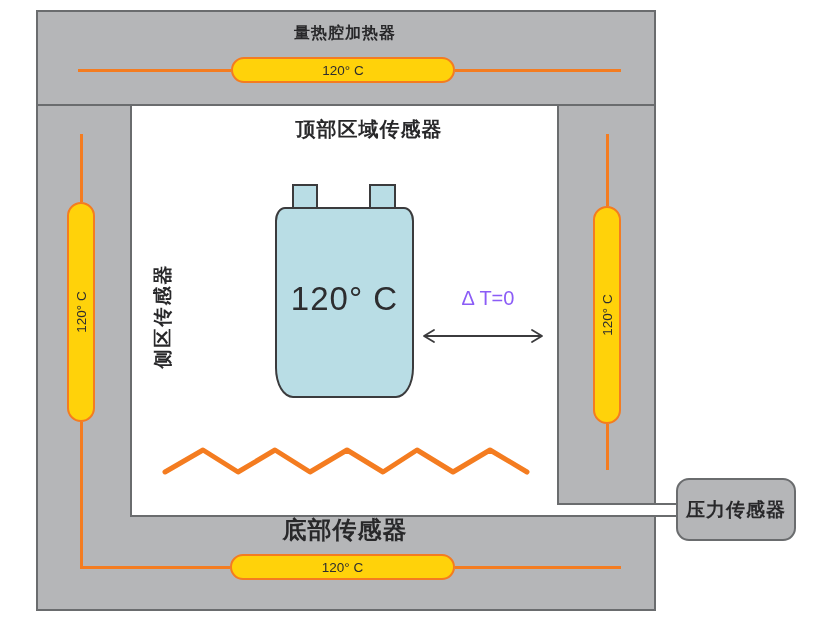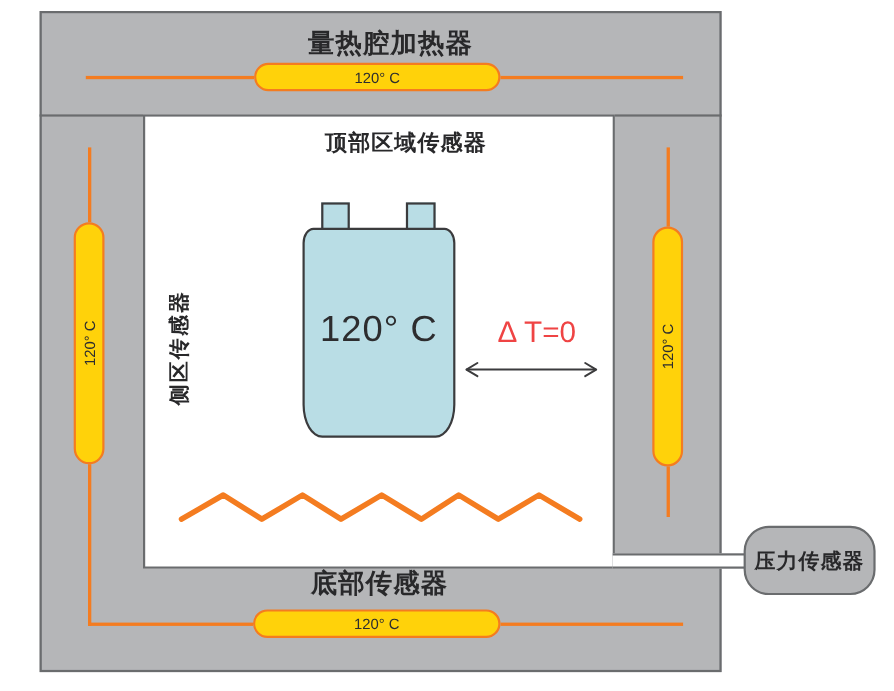--- a/index.html
+++ b/index.html
@@ -10,21 +10,21 @@
   .abs{position:absolute;box-sizing:border-box;}
   
   .frame{left:36px;top:10px;width:620px;height:601px;background:#b5b6b8;border:2px solid #6a6c6e;}
   .top-divider{left:36px;top:104px;width:620px;height:2px;background:#6a6c6e;z-index:1;}
   
   .chamber{left:130px;top:104px;width:429px;height:413px;background:#ffffff;border:2px solid #6a6c6e;z-index:2;}
   
   .slot{left:557px;top:503px;width:122px;height:14px;background:#ffffff;
         border-top:2px solid #6a6c6e;border-bottom:2px solid #6a6c6e;z-index:4;}
   .pressure-box{left:676px;top:478px;width:120px;height:63px;background:#b5b6b8;
-        border:2px solid #6a6c6e;border-radius:23px;z-index:5;
+        border:2px solid #6a6c6e;border-radius:13px;z-index:5;
         display:flex;align-items:center;justify-content:center;
         font-size:19px;font-weight:bold;letter-spacing:1px;}
   
   .pill{background:#ffd20a;border:2px solid #f47c20;border-radius:14px;z-index:3;
         display:flex;align-items:center;justify-content:center;
         font-size:13.5px;color:#2d2d2f;}
   .pill-top{left:231px;top:57px;width:224px;height:26px;}
   .pill-bottom{left:230px;top:554px;width:225px;height:26px;}
   .pill-left{left:67px;top:202px;width:28px;height:220px;}
   .pill-right{left:593px;top:206px;width:28px;height:218px;}
@@ -39,37 +39,37 @@
   .wire-right-bottom{left:606px;top:424px;width:3px;height:46px;}
   .wire-bottom-right{left:455px;top:566px;width:166px;height:3px;}
   
   .vtext{width:220px;height:20px;display:flex;align-items:center;justify-content:center;
          transform:rotate(-90deg);transform-origin:center;z-index:4;}
   .vtext-left-pill{left:-29px;top:302px;font-size:13.5px;color:#2d2d2f;}
   .vtext-right-pill{left:497px;top:305px;font-size:13.5px;color:#2d2d2f;}
   .vtext-side-sensor{left:53px;top:306px;font-size:19px;font-weight:bold;letter-spacing:2px;}
   
   .label{z-index:3;text-align:center;font-weight:bold;letter-spacing:1px;}
-  .label-chamber-heater{left:243px;top:23px;width:224px;font-size:24px;}
+  .label-chamber-heater{left:233px;top:23px;width:224px;font-size:16px;}
   .label-top-sensor{left:131px;top:116px;width:428px;font-size:20px;padding-left:48px;}
   .label-radiant{left:131px;top:410px;width:428px;font-size:24px;}
   .label-bottom-sensor{left:131px;top:482px;width:428px;font-size:24px;margin-top:32px;}
   
   .cell-tab{background:#b9dde5;border:2px solid #3b3b3d;z-index:2;}
   .cell-tab1{left:292px;top:184px;width:26px;height:26px;}
   .cell-tab2{left:369px;top:184px;width:27px;height:26px;}
   .cell-body{left:275px;top:207px;width:139px;height:191px;background:#b9dde5;
         border:2px solid #3b3b3d;z-index:3;
         border-radius:10px 10px 18px 18px / 14px 14px 30px 30px;}
   .cell-temp{left:275px;top:280px;width:139px;text-align:center;font-size:33px;
         font-weight:400;color:#2d2d2f;z-index:4;letter-spacing:1px;}
   .cell-label{left:275px;top:351px;width:139px;text-align:center;font-size:21px;
         font-weight:bold;z-index:4;letter-spacing:1px;}
-  .delta-t{left:428px;top:287px;width:120px;text-align:center;font-size:27px;
-        font-weight:400;color:#ef4444;z-index:3;}
+  .delta-t{left:428px;top:287px;width:120px;text-align:center;font-size:20px;
+        font-weight:400;color:#8b5cf6;z-index:3;}
   .svg-box{z-index:3;}
   .zigzag-box{left:160px;top:443px;}
   .arrow-box{left:420px;top:328px;}
 </style>
 </head>
 <body>
 
 <div id="canvas">
 
   <div class="abs frame"></div>

